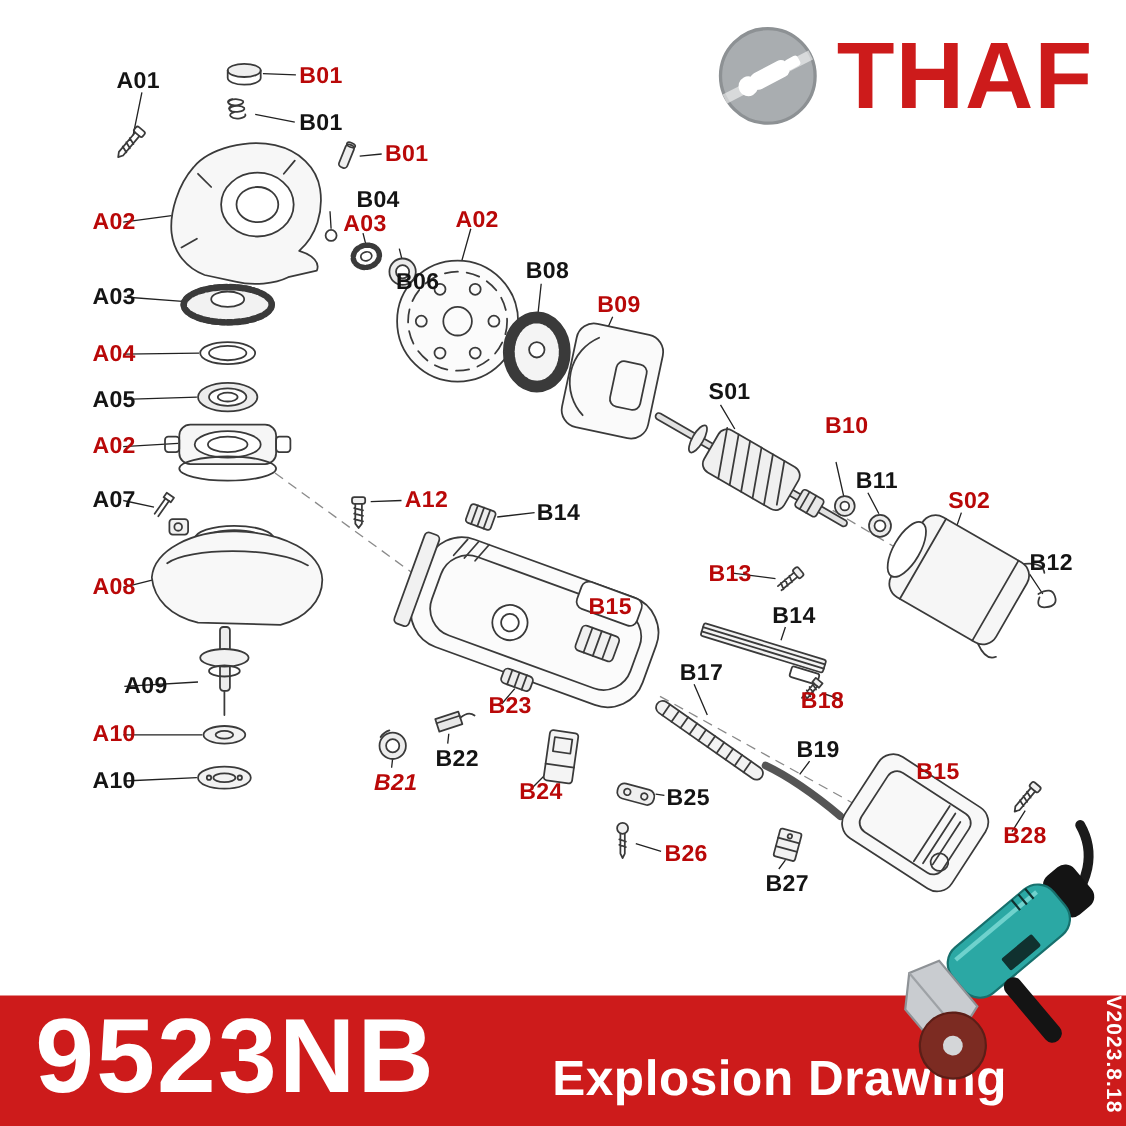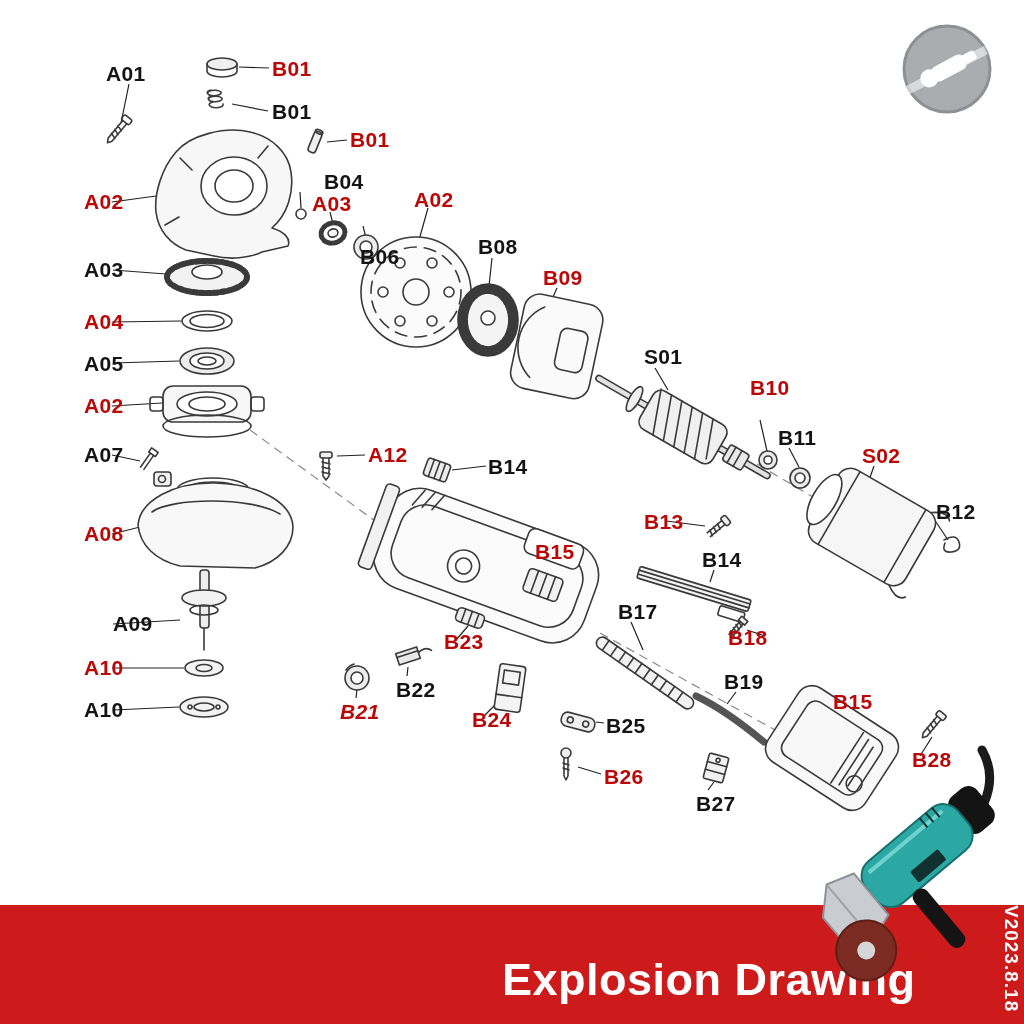--- a/index.html
+++ b/index.html
@@ -368,23 +368,25 @@
   <svg width="94" height="94" viewBox="0 0 94 94">
     <circle cx="47" cy="47" r="43" fill="#a9adb0"></circle>
     <circle cx="47" cy="47" r="43" fill="none" stroke="#8d9194" stroke-width="3"></circle>
     <path d="M8,68 L86,28" stroke="#ffffff" stroke-width="9" opacity="0.55"></path>
     <g transform="rotate(-28 47 47)">
       <rect x="30" y="39" width="38" height="16" rx="7" fill="#ffffff"></rect>
       <circle cx="27" cy="47" r="9" fill="#ffffff"></circle>
       <rect x="66" y="42" width="13" height="10" rx="3" fill="#ffffff"></rect>
     </g>
   </svg>
+  <div class="word">THAF</div>
 </div>
 
 <div id="banner">
+  <div class="model">9523NB</div>
   <div class="subtitle">Explosion Drawing</div>
   <div class="version">V2023.8.18</div>
 </div>
 
 <svg id="photo" width="264" height="284" viewBox="0 0 264 284">
 
   <path d="M222,10 C238,38 226,62 214,84" stroke="#1b1b1b" stroke-width="9" fill="none" stroke-linecap="round"></path>
   <g transform="translate(128,140) rotate(-40)">
 
     <rect x="92" y="-23" width="34" height="46" rx="11" fill="#141414"></rect>

